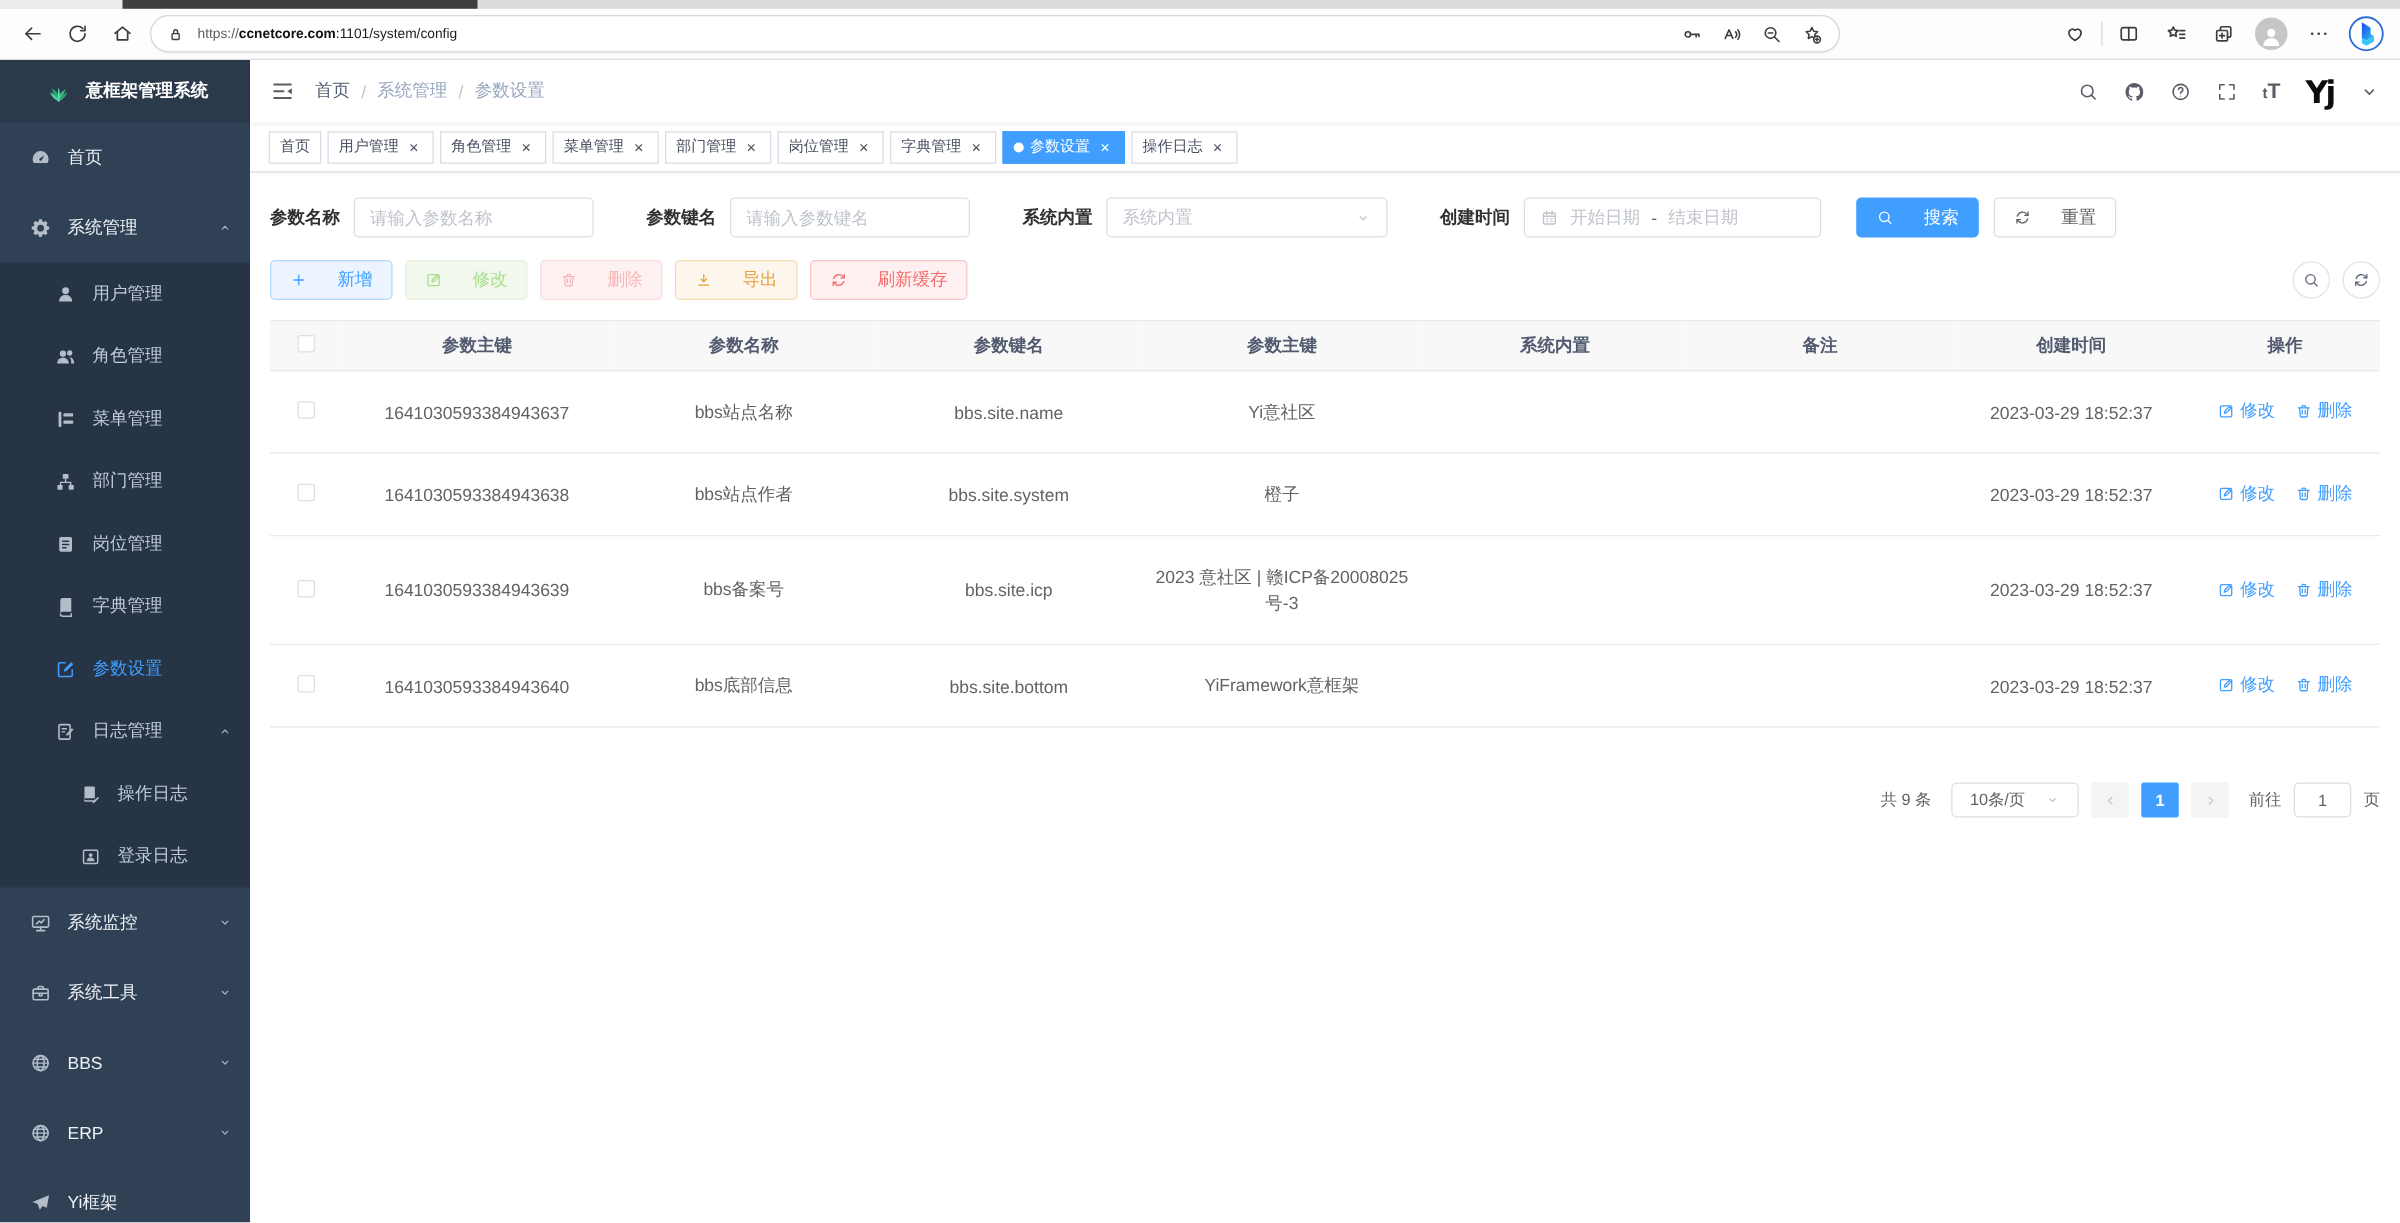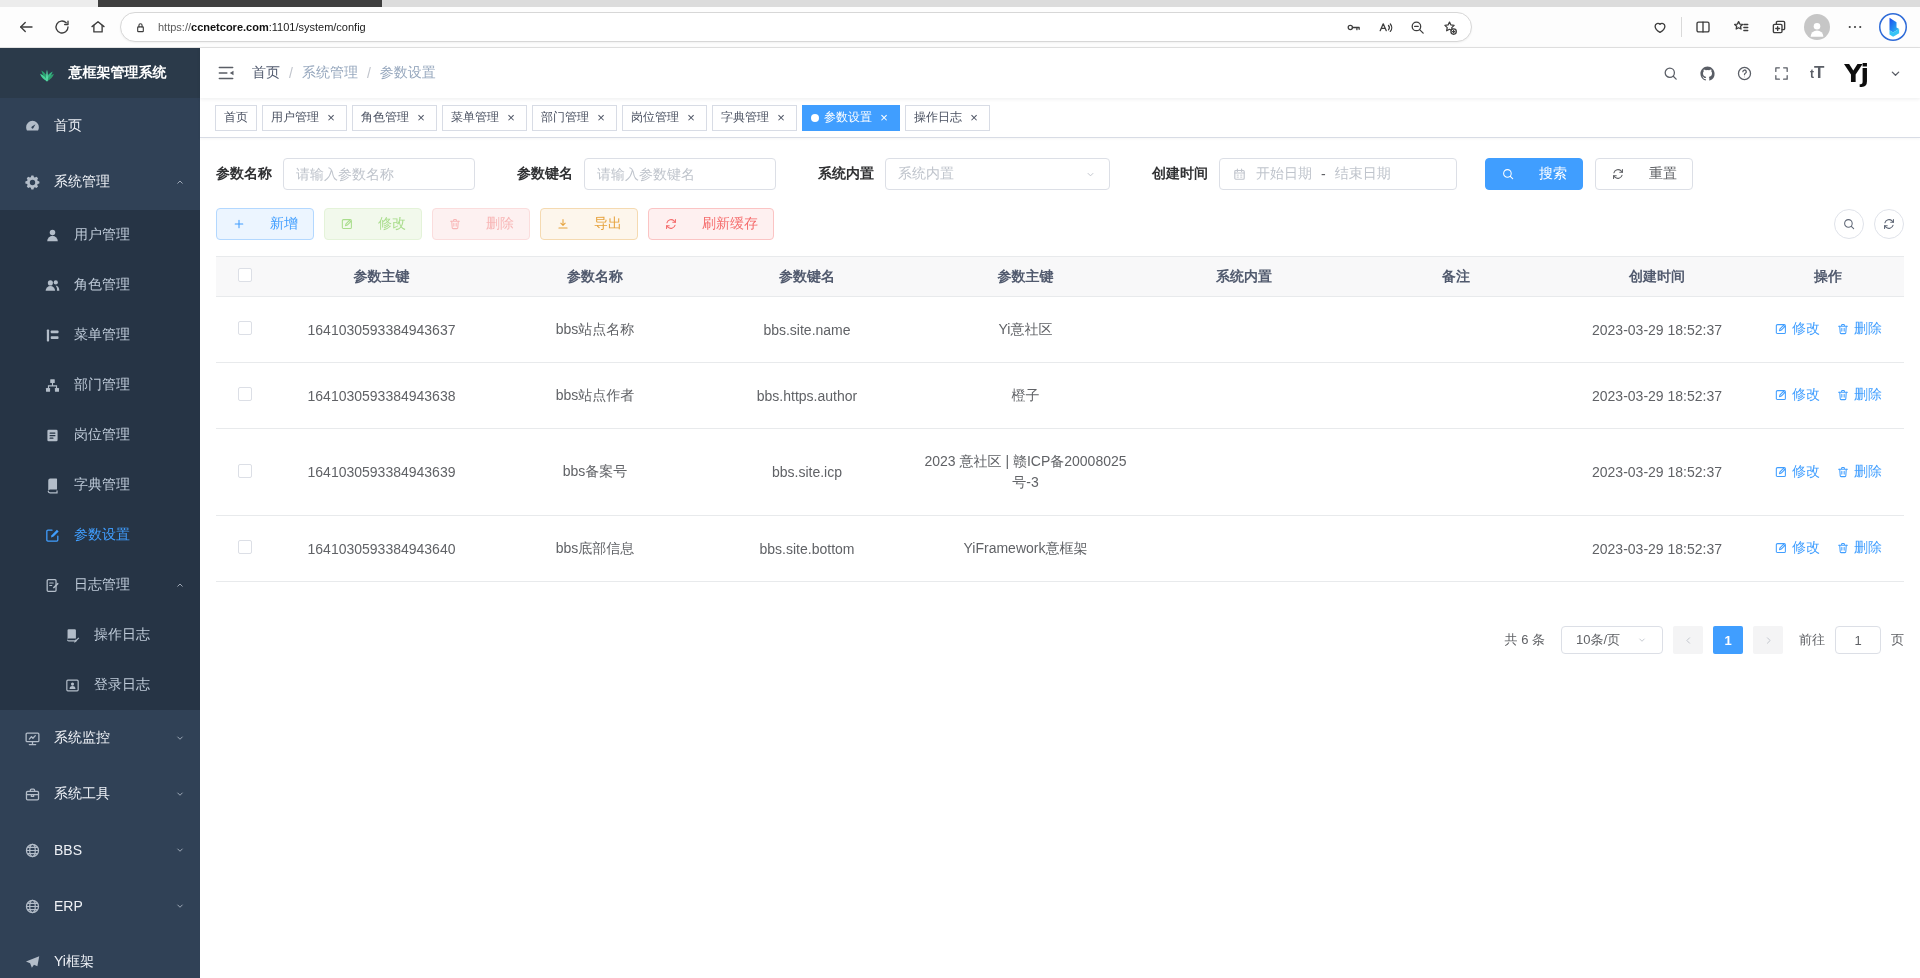--- a/index.html
+++ b/index.html
@@ -781,21 +781,21 @@
                       <path d="M6.4 7.3l.8 11.2a1.5 1.5 0 0 0 1.5 1.4h6.6a1.5 1.5 0 0 0 1.5-1.4l.8-11.2"></path>
                       <path d="M10 10.8v4.8M14 10.8v4.8"></path>
                     </svg>
                   </span>删除</a>
        </td>
      </tr>
             <tr>
        <td><span class="checkbox"></span></td>
        <td>1641030593384943638</td>
        <td>bbs站点作者</td>
-       <td>bbs.https.author</td>
+       <td>bbs.site.system</td>
        <td>
                 <div class="cell-val">橙子</div>
               </td>
        <td></td>
        <td></td>
        <td>2023-03-29 18:52:37</td>
        <td class="ops">
          <a><span class="icon">
                     <svg viewBox="0 0 24 24" fill="none" stroke="currentColor" stroke-width="1.8" stroke-linecap="round" stroke-linejoin="round">
                       <rect x="4" y="4.5" width="15.5" height="15.3" rx="2"></rect>
@@ -862,21 +862,21 @@
                       <path d="M6.4 7.3l.8 11.2a1.5 1.5 0 0 0 1.5 1.4h6.6a1.5 1.5 0 0 0 1.5-1.4l.8-11.2"></path>
                       <path d="M10 10.8v4.8M14 10.8v4.8"></path>
                     </svg>
                   </span>删除</a>
        </td>
      </tr>
           </tbody>
       </table>
 
       <div class="pagination">
-        <span class="pg-total">共 6 条</span>
+        <span class="pg-total">共 9 条</span>
         <div class="page-size">
           <span>10条/页</span>
           <span class="icon">
               <svg viewBox="0 0 24 24" fill="none" stroke="currentColor" stroke-width="1.8" stroke-linecap="round" stroke-linejoin="round">
                 <path d="M7.5 10l4.5 4.5L16.5 10"></path>
               </svg>
             </span>
         </div>
         <span class="pg-btn icon">
             <svg viewBox="0 0 24 24" fill="none" stroke="currentColor" stroke-width="1.8" stroke-linecap="round" stroke-linejoin="round">

